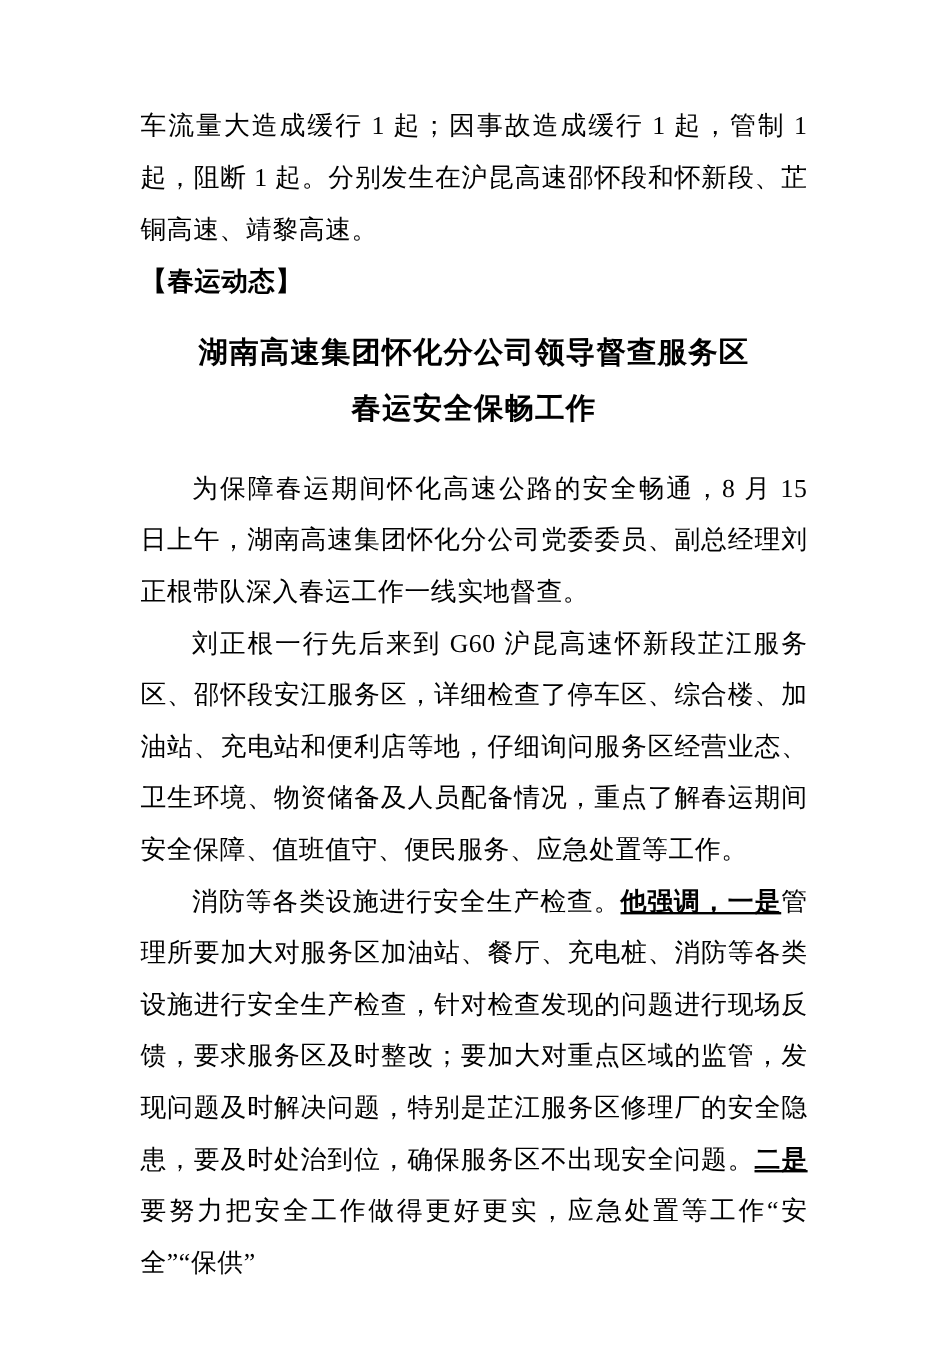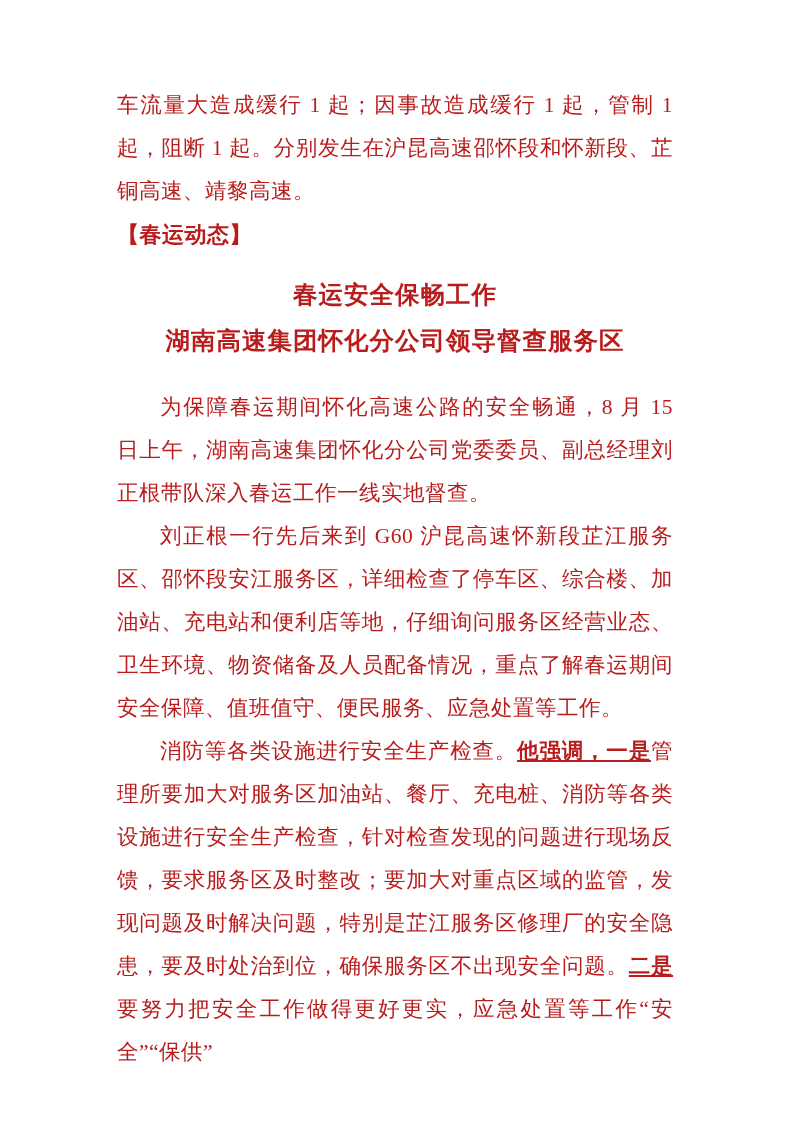--- a/index.html
+++ b/index.html
@@ -7,21 +7,21 @@
     padding: 0;
     background: #ffffff;
   }
   .page {
     position: relative;
     width: 793px;
     height: 1122px;
     background: #ffffff;
     box-sizing: border-box;
     padding: 84px 120px 0 117px;
-    color: #b91c1c;
+    color: #000000;
     font-family: "Liberation Serif", "DejaVu Serif", serif;
     overflow: hidden;
   }
   .body-text {
     font-size: 21.5px;
     line-height: 43px;
     text-align: justify;
     text-justify: inter-character;
     letter-spacing: 0.5px;
   }
@@ -56,22 +56,22 @@
 </head>
 <body>
 
 <div class="page">
 
   <p class="body-text">车流量大造成缓行 1 起；因事故造成缓行 1 起，管制 1 起，阻断 1 起。分别发生在沪昆高速邵怀段和怀新段、芷铜高速、靖黎高速。</p>
 
   <p class="section-label">【春运动态】</p>
 
   <div class="article-title">
+    <div>湖南高速集团怀化分公司领导督查服务区</div>
     <div>春运安全保畅工作</div>
-    <div>湖南高速集团怀化分公司领导督查服务区</div>
   </div>
 
   <p class="body-text indent">为保障春运期间怀化高速公路的安全畅通，8 月 15 日上午，湖南高速集团怀化分公司党委委员、副总经理刘正根带队深入春运工作一线实地督查。</p>
 
   <p class="body-text indent">刘正根一行先后来到 G60 沪昆高速怀新段芷江服务区、邵怀段安江服务区，详细检查了停车区、综合楼、加油站、充电站和便利店等地，仔细询问服务区经营业态、卫生环境、物资储备及人员配备情况，重点了解春运期间安全保障、值班值守、便民服务、应急处置等工作。</p>
 
   <p class="body-text indent">
     <span>消防等各类设施进行安全生产检查。</span><span class="bold-run">他强调，一是</span><span>管理所要加大对服务区加油站、餐厅、充电桩、消防等各类设施进行安全生产检查，针对检查发现的问题进行现场反馈，要求服务区及时整改；要加大对重点区域的监管，发现问题及时解决问题，特别是芷江服务区修理厂的安全隐患，要及时处治到位，确保服务区不出现安全问题。</span><span class="bold-run">二是</span><span>要努力把安全工作做得更好更实，应急处置等工作“安全”“保供”</span>
   </p>
 

